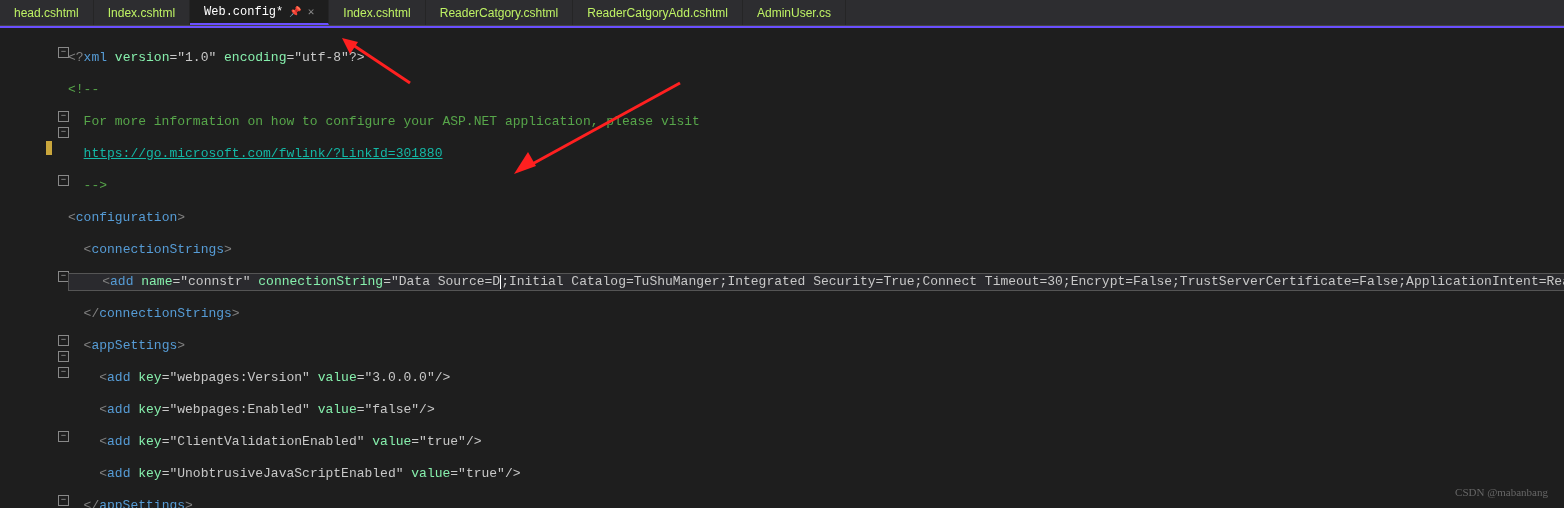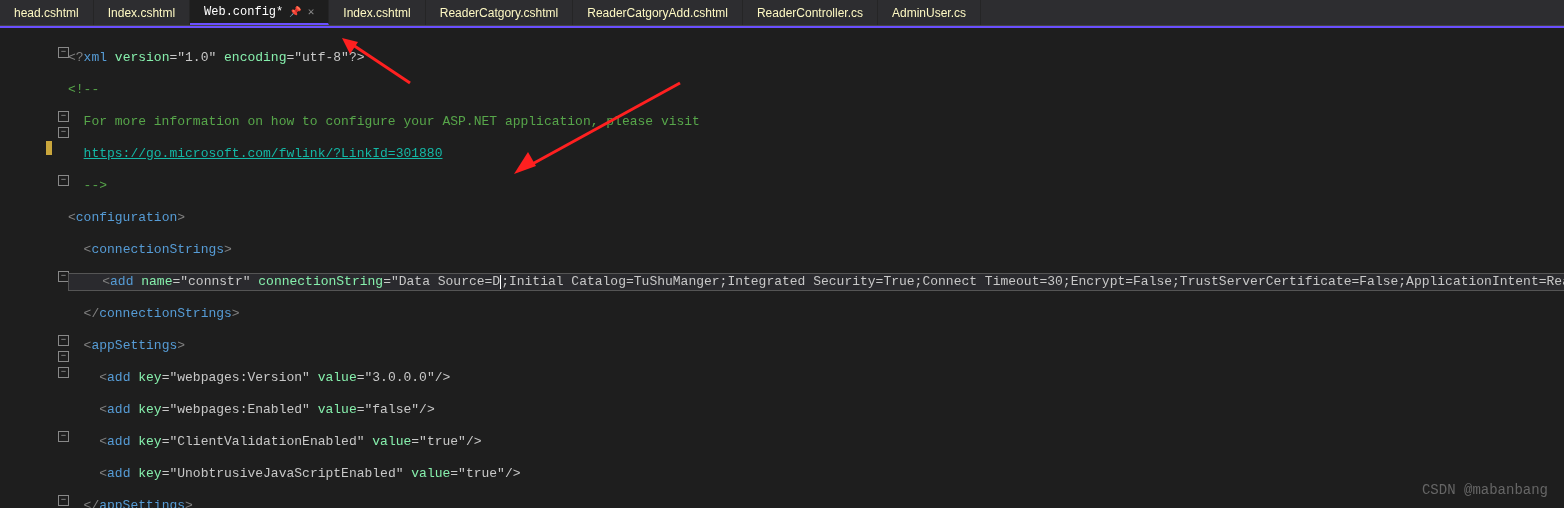--- a/index.html
+++ b/index.html
@@ -1,37 +1,37 @@
 <!DOCTYPE html>
 <html><head>
 <meta charset="utf-8">
 <style>
 * { margin:0; padding:0; box-sizing:border-box; }
 body { background:#1e1e1e; font-family:Consolas,'Courier New',monospace; font-size:13px; color:#d4d4d4; overflow:hidden; width:1564px; height:508px; position:relative; }
 .tabs { display:flex; background:#2d2d30; border-bottom:1px solid #444; height:26px; }
-.tab { padding:4px 14px; color:#fef9c3; font-size:12px; border-right:1px solid #252526; cursor:pointer; display:flex; align-items:center; gap:6px; font-family:'Segoe UI',Tahoma,sans-serif; }
+.tab { padding:4px 14px; color:#bef264; font-size:12px; border-right:1px solid #252526; cursor:pointer; display:flex; align-items:center; gap:6px; font-family:'Segoe UI',Tahoma,sans-serif; }
 .tab.active { background:#1e1e1e; color:#fff; border-bottom:2px solid #6a4fff;font-family:Liberation Mono, monospace; }
 .tab .pin { font-size:10px; }
 .tab .close { font-size:11px; color:#888; }
 .editor { position:relative; width:100%; height:calc(100% - 26px); overflow:hidden; border-top:2px solid #6a4fff; }
 .gutter { position:absolute; left:0; top:0; width:68px; padding-top:6px; }
 .code { position:absolute; left:68px; top:6px; white-space:pre; line-height:16px; }
 .line { height:16px; display:flex; align-items:center; }
 .fold { position:absolute; left:58px; width:11px; height:11px; border:1px solid #888; color:#aaa; font-size:9px; line-height:9px; text-align:center; cursor:pointer; background:#1e1e1e; }
 .mark { position:absolute; left:46px; width:6px; height:14px; background:#c9a63c; }
 .t-tag { color:#569cd6; }
 .t-attr { color:#86efac; }
 .t-str { color:#c8c8c8; }
 .t-punc { color:#808080; }
 .t-comment { color:#57a64a; }
 .t-link { color:#14b8a6; text-decoration:underline; }
 .t-xml { color:#808080; }
 .highlight-line { background:rgba(100,100,120,0.18); border:1px solid #555; display:inline-block; padding:0 2px; }
 .cursor { display:inline-block; width:1px; height:14px; background:#fff; vertical-align:middle; }
-.watermark { position:absolute; right:16px; bottom:10px; color:#666; font-family:Liberation Mono, monospace; font-size:14px; }
+.watermark { position:absolute; right:16px; bottom:10px; color:#666; font-family:Liberation Serif, serif; font-size:11px; }
 .arrow { position:absolute; pointer-events:none; }
 </style>
 </head>
 <body>
 
 <div class="tabs">
   <div class="tab">
       <span>head.cshtml</span>
     </div>
   <div class="tab">
@@ -43,23 +43,20 @@
     <span class="close">✕</span>
   </div>
   <div class="tab">
       <span>Index.cshtml</span>
     </div>
   <div class="tab">
       <span>ReaderCatgory.cshtml</span>
     </div>
   <div class="tab">
       <span>ReaderCatgoryAdd.cshtml</span>
-    </div>
-  <div class="tab">
-      <span>ReaderController.cs</span>
     </div>
   <div class="tab">
       <span>AdminUser.cs</span>
     </div>
 </div>
 
 <div class="editor">
   <div class="gutter">
     <div class="fold" style="top:19px">−</div>
     <div class="fold" style="top:83px">−</div>

